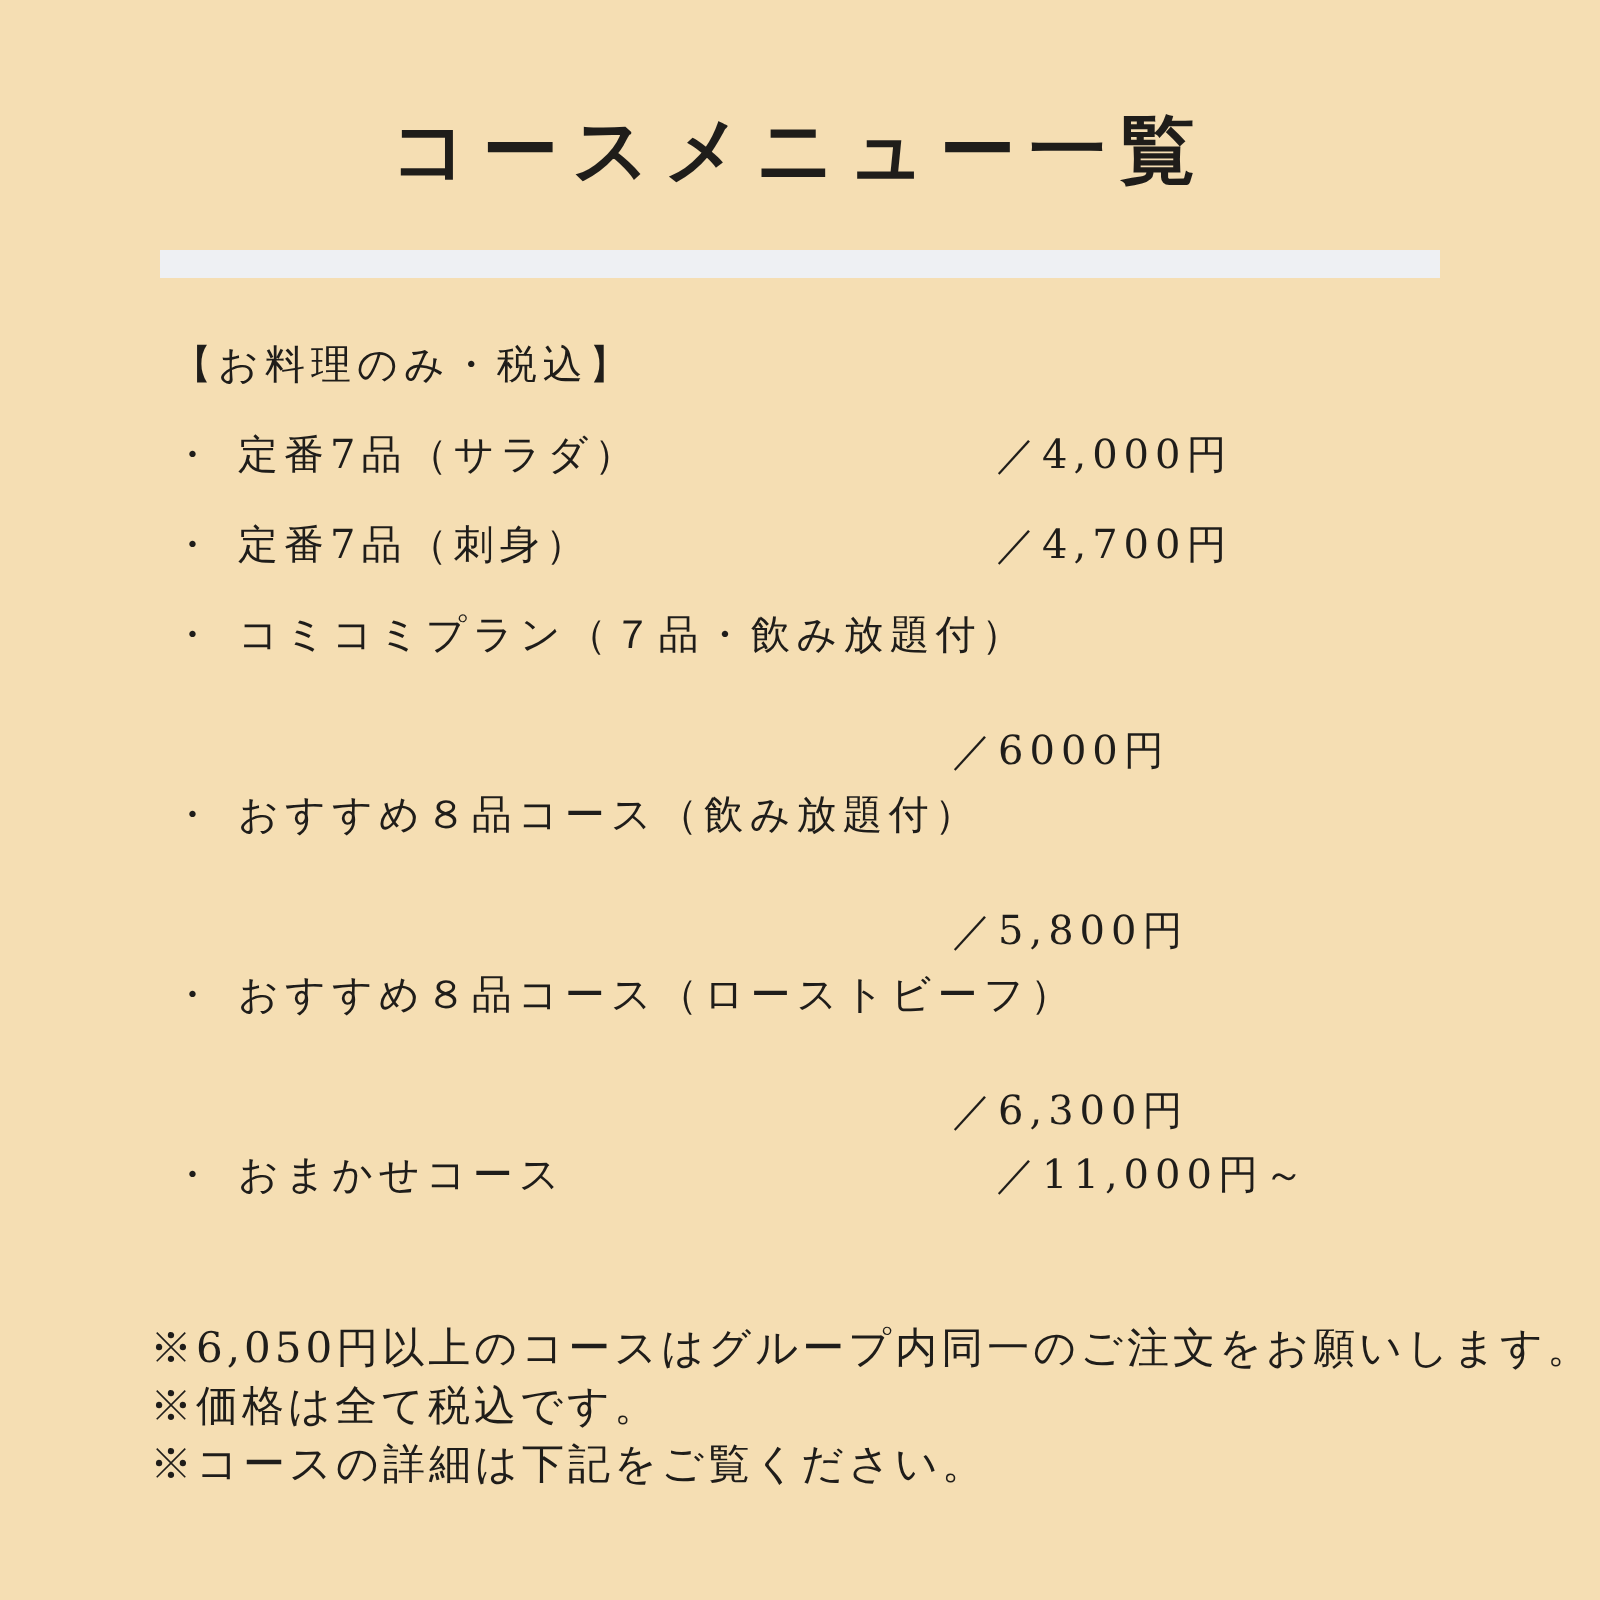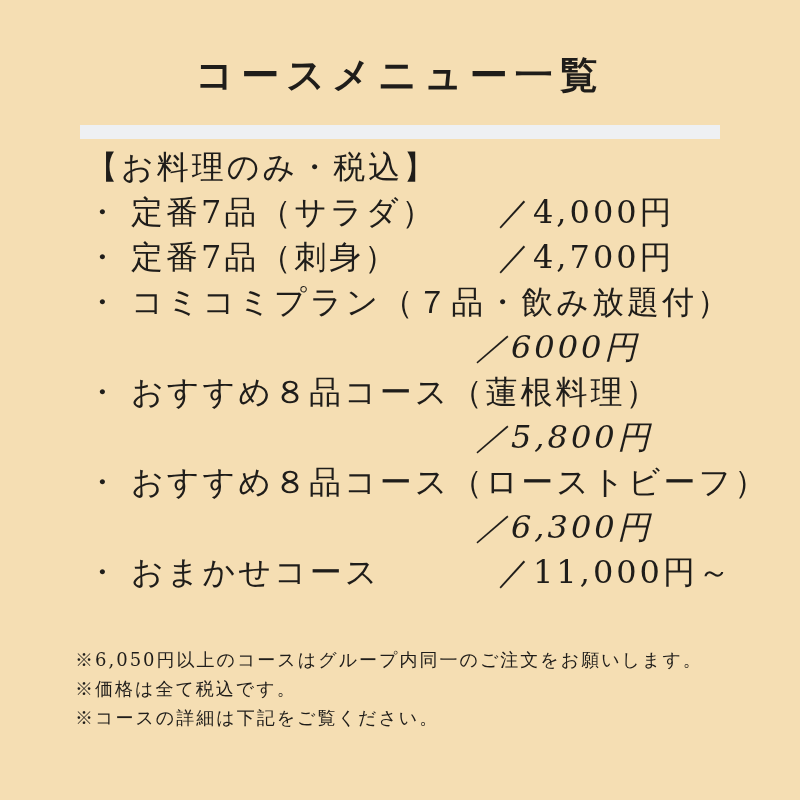--- a/index.html
+++ b/index.html
@@ -23,46 +23,45 @@
     white-space: nowrap;
   }
 
   .divider {
     width: 640px; height: 14px;
     margin: 31px auto 0 auto;
     background: #EEF0F3;
   }
 
   .menu {
-    margin: 6px 0 0 86px;
-    font-size: 32px;
+    margin: 21px 0 0 86px;
+    font-size: 20px;
     letter-spacing: 3px;
     line-height: 45px;
   }
   .row {
     position: relative;
     height: 45px;
     white-space: nowrap;
   }
   .bullet { margin-right: 10px; }
   .price-inline {
     position: absolute;
     left: 412px; top: 0;
     white-space: nowrap;
   }
   .price-wrap {
     position: absolute;
-    left: 390px; top: 0;
+    left: 390px; top: 13px;
     white-space: nowrap;
-    font-style: italic;
   }
 
   .notes {
     margin: 50px 0 0 75px;
-    font-size: 18px;
+    font-size: 21px;
     letter-spacing: 2px;
     line-height: 29px;
   }
   .notes p { margin: 0; height: 29px; white-space: nowrap; }
 </style>
 </head>
 <body>
 
 <div class="page">
 
@@ -87,21 +86,21 @@
     </div>
 
     <div class="row">
       <span class="bullet">・</span><span>コミコミプラン（７品・飲み放題付）</span>
     </div>
     <div class="row">
       <span class="price-wrap">／6000円</span>
     </div>
 
     <div class="row">
-      <span class="bullet">・</span><span>おすすめ８品コース（蓮根料理）</span>
+      <span class="bullet">・</span><span>おすすめ８品コース（飲み放題付）</span>
     </div>
     <div class="row">
       <span class="price-wrap">／5,800円</span>
     </div>
 
     <div class="row">
       <span class="bullet">・</span><span>おすすめ８品コース（ローストビーフ）</span>
     </div>
     <div class="row">
       <span class="price-wrap">／6,300円</span>

